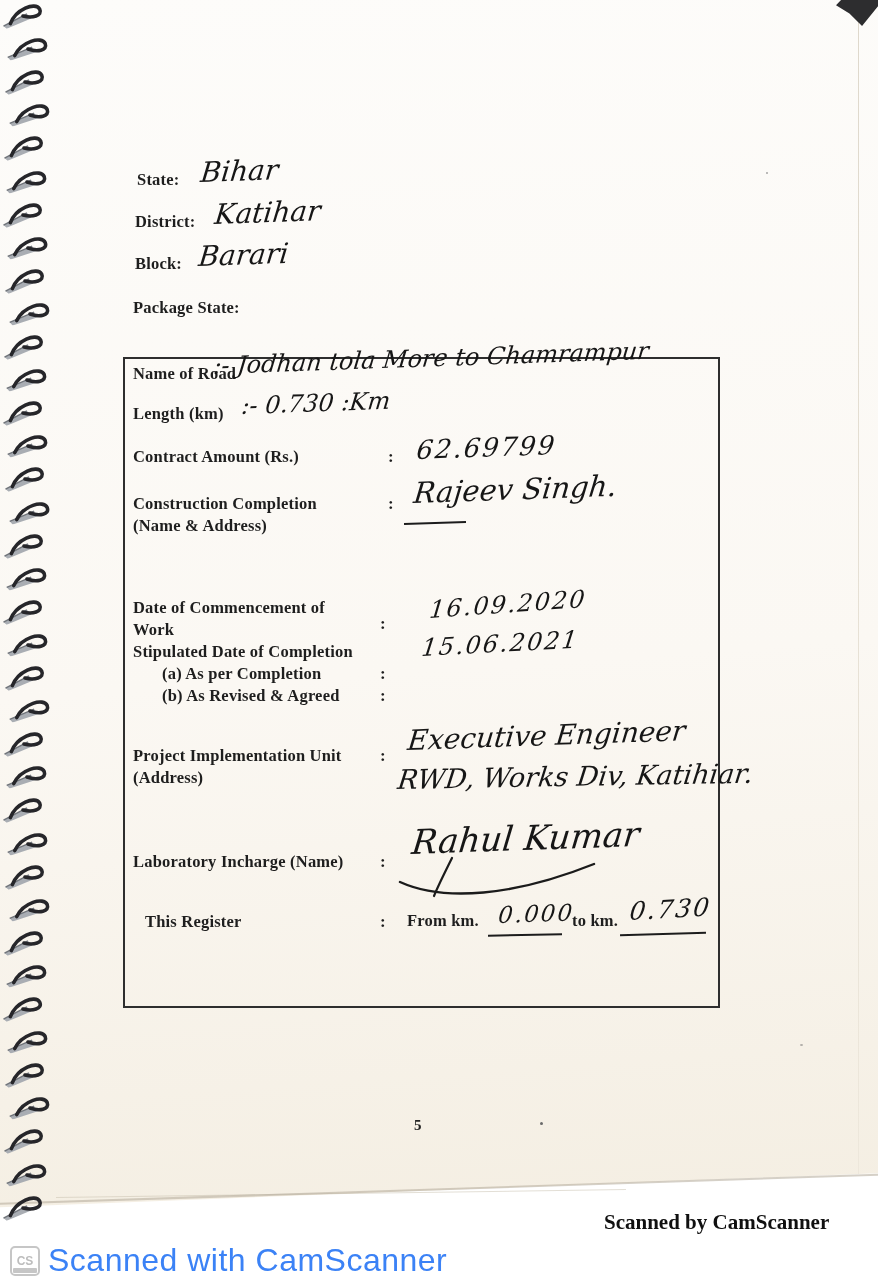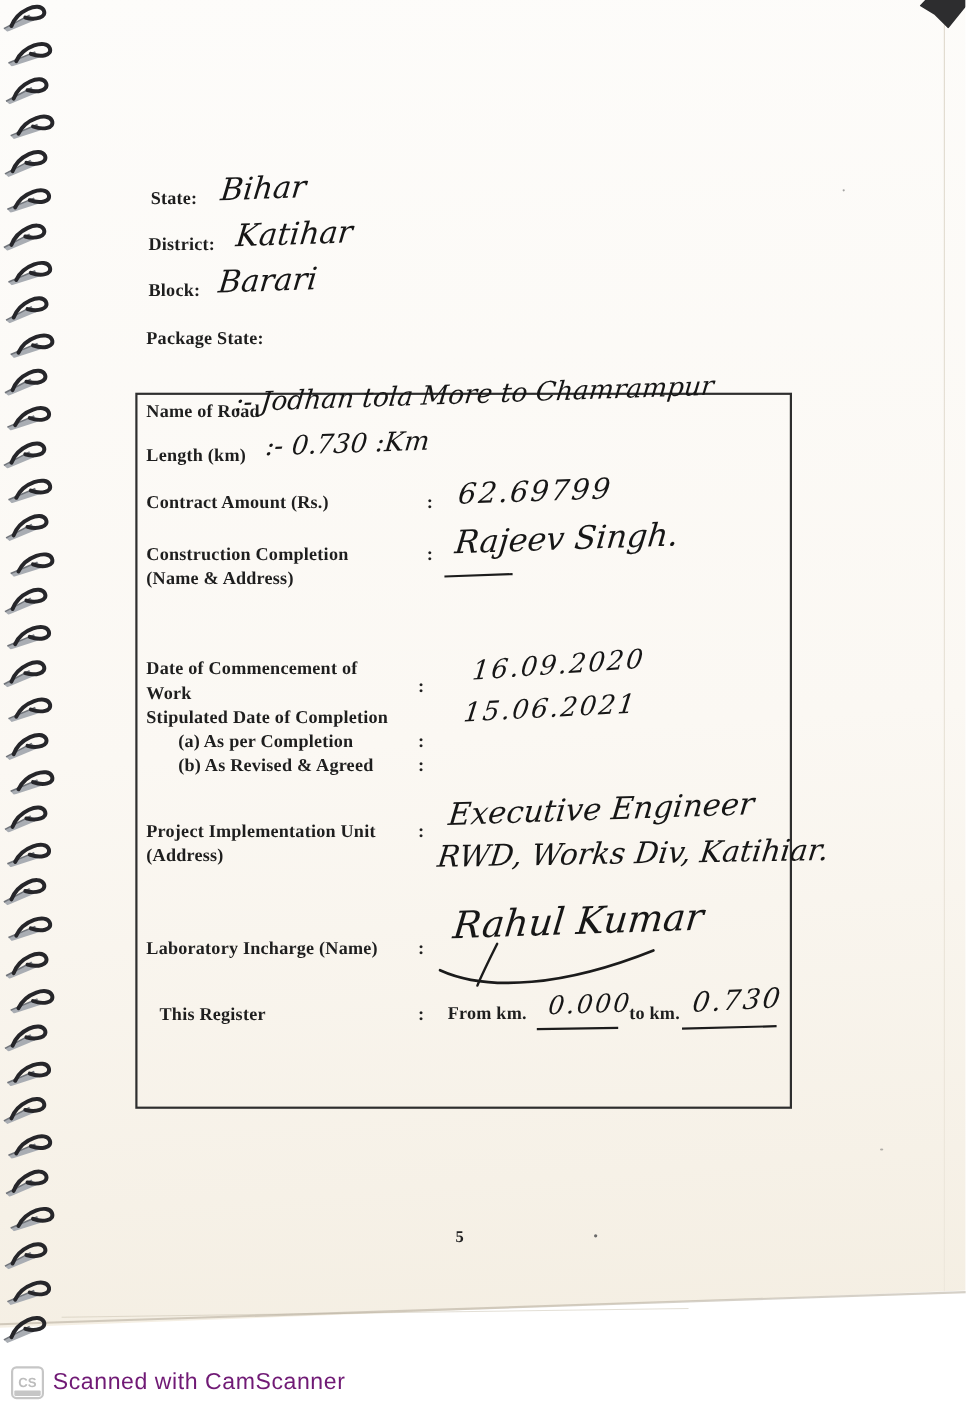--- a/index.html
+++ b/index.html
@@ -35,21 +35,21 @@
   .speck{position:absolute;border-radius:50%;background:#6a6a6a;}
   .pagenum{position:absolute;font-weight:600;font-size:15px;color:#222;}
   .scanned-by{position:absolute;left:604px;top:1210px;font-weight:600;font-size:21px;
        color:#101010;white-space:nowrap;}
   .cs-bar{position:absolute;left:10px;top:1242px;display:flex;align-items:center;gap:8px;}
   .cs-badge{width:26px;height:26px;border:2px solid #c6c6c6;border-radius:5px;
        position:relative;display:flex;align-items:center;justify-content:center;
        font-family:"Liberation Sans",sans-serif;font-weight:700;font-size:12px;color:#bdbdbd;}
   .cs-badge::after{content:"";position:absolute;left:1px;right:1px;bottom:1px;height:5px;
        background:#c6c6c6;border-radius:1px;}
-  .cs-text{font-family:"Liberation Sans",sans-serif;font-size:21px;color:#701a75;
+  .cs-text{font-family:"Liberation Sans",sans-serif;font-size:32px;color:#3b82f6;
        letter-spacing:.5px;white-space:nowrap;text-align:center;}
   .swoosh{position:absolute;}
 </style>
 </head>
 <body>
 
 <div class="page">
 
   <div class="paper"></div>
   <div class="paper-crease"></div>
@@ -310,18 +310,19 @@
   <div class="hw hw-num" style="left:497px;top:902px;font-size:23px">0.000</div>
   <div class="lbl" style="left:572px;top:911px">to km.</div>
   <div class="ink-line" style="left:620px;top:933px;width:86px;transform:rotate(-1.5deg)"></div>
   <div class="hw hw-num" style="left:628px;top:897px;font-size:25px;transform:rotate(-3deg) skewX(-10deg)">0.730</div>
 
   <div class="pagenum" style="left:414px;top:1117px">5</div>
   <div class="speck" style="left:540px;top:1122px;width:3px;height:3px"></div>
   <div class="speck" style="left:766px;top:172px;width:2px;height:2px;opacity:.6"></div>
   <div class="speck" style="left:800px;top:1044px;width:3px;height:2px;opacity:.5"></div>
 
+  <div class="scanned-by">Scanned by CamScanner</div>
   <div class="cs-bar">
     <div class="cs-badge">CS</div>
     <div class="cs-text">Scanned with CamScanner</div>
   </div>
 
 </div>
 
 </body></html>

